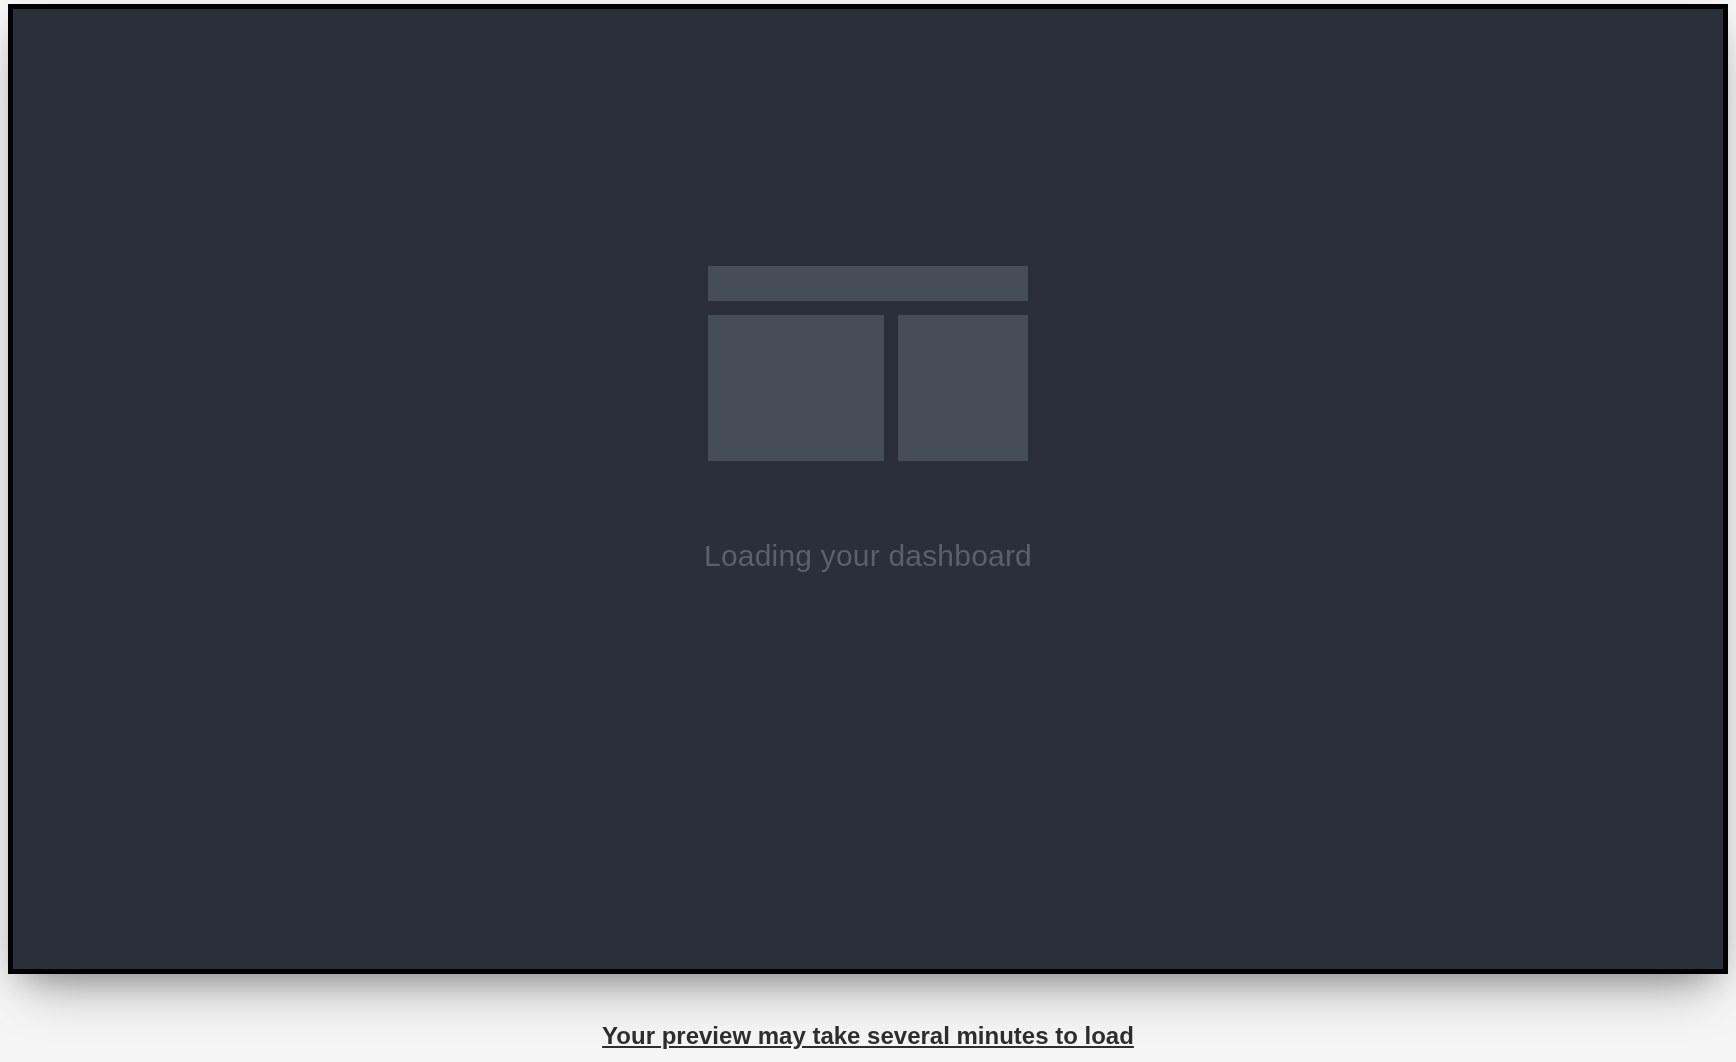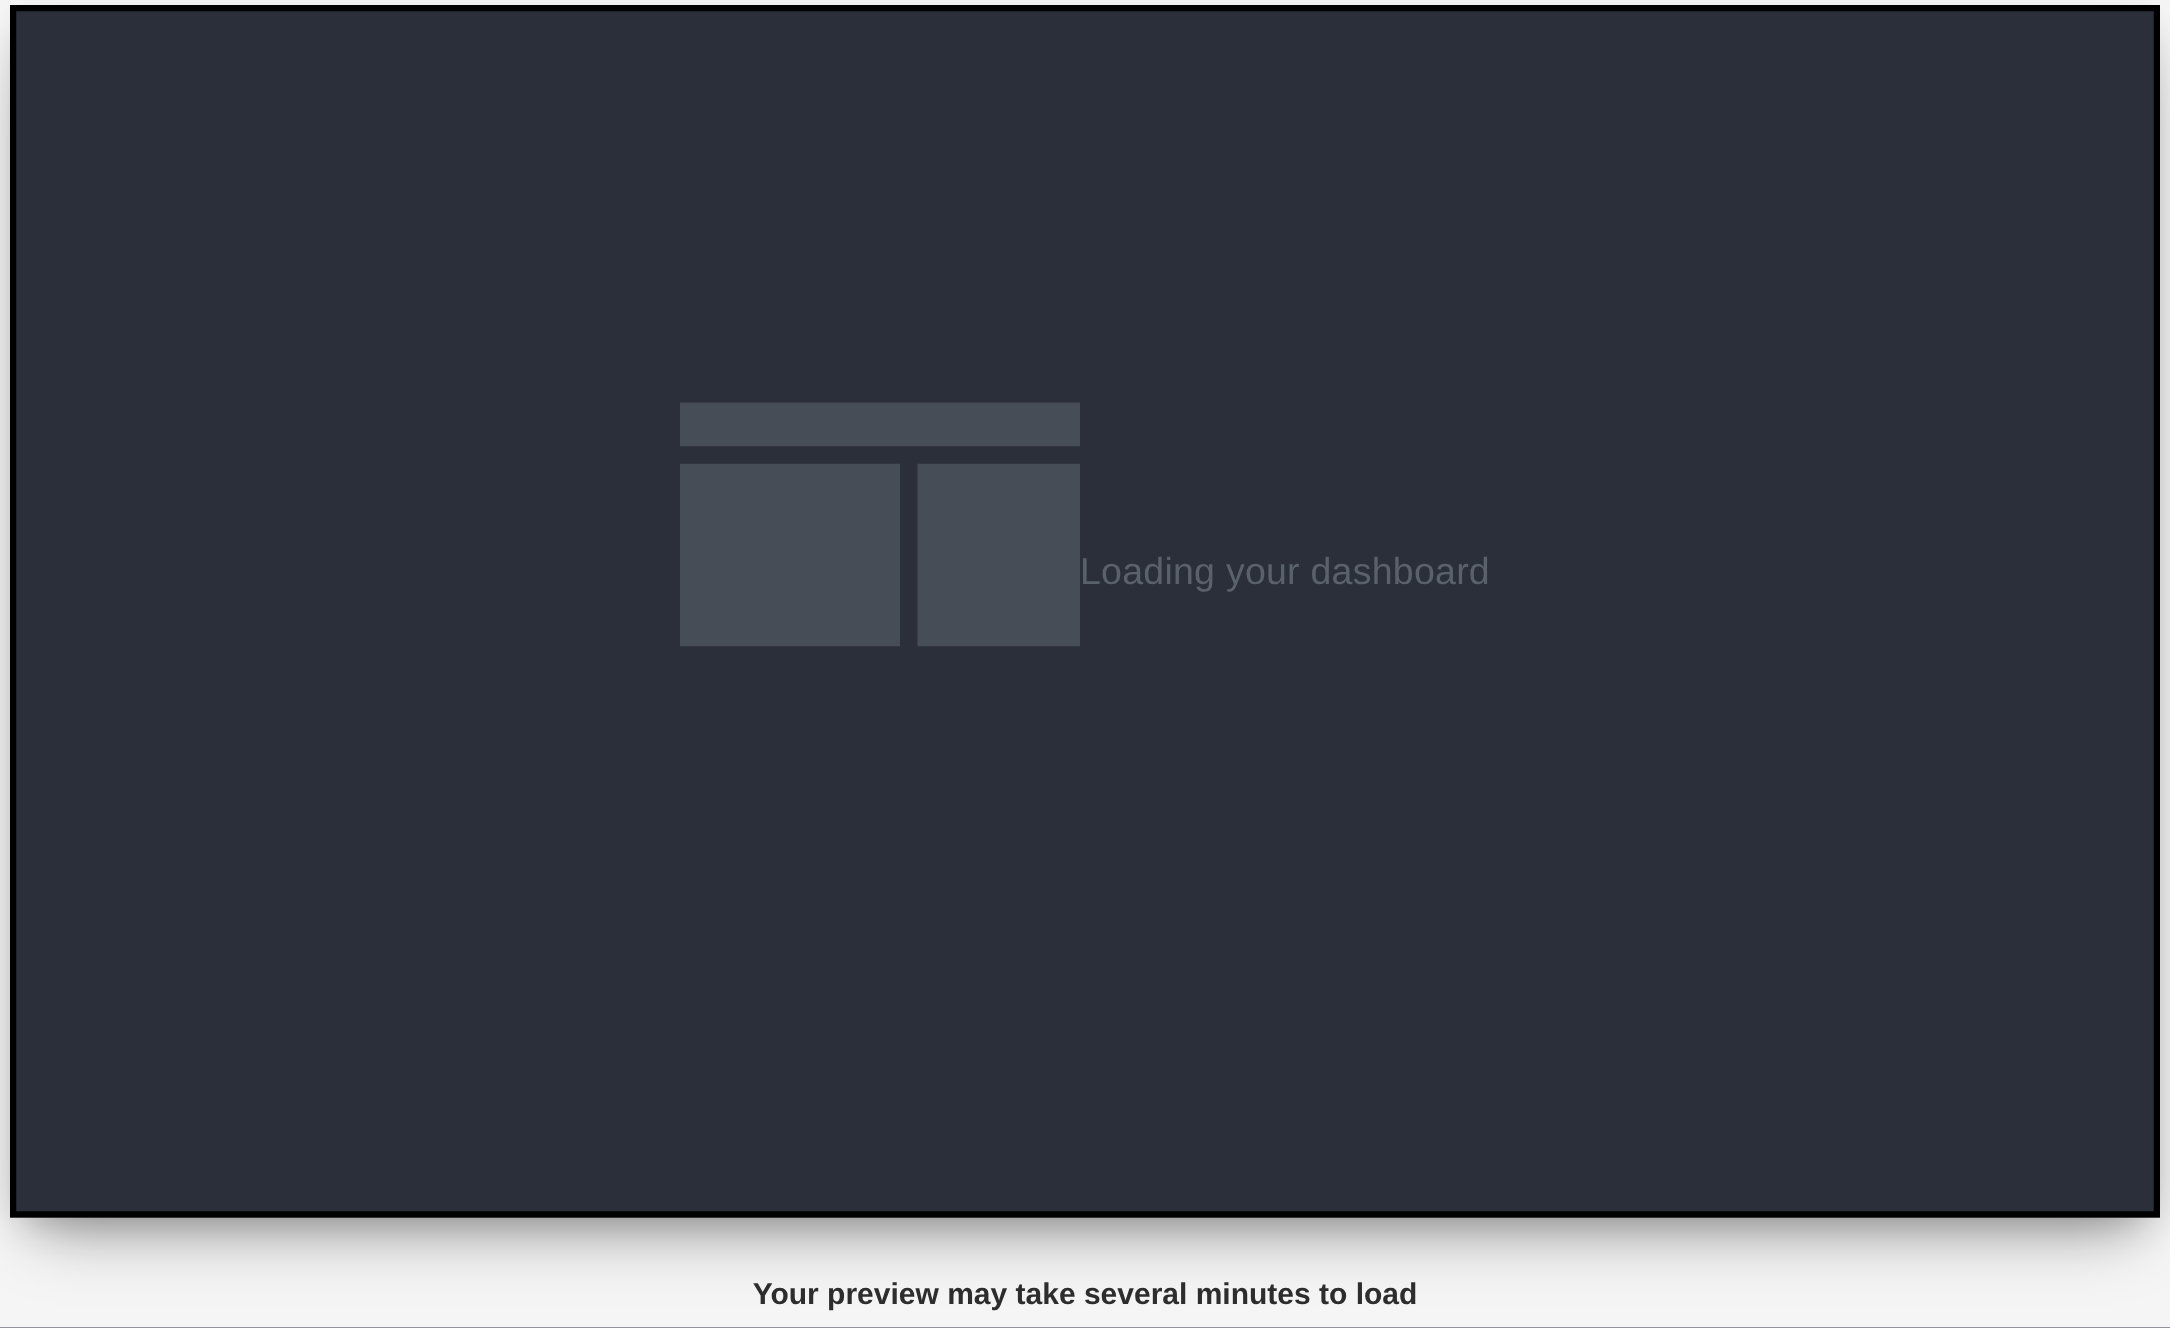--- a/index.html
+++ b/index.html
@@ -27,21 +27,21 @@
       background: #2a2f3a;
       box-shadow: 0 30px 50px -20px rgba(0,0,0,0.35), 0 10px 30px -10px rgba(0,0,0,0.25);
       position: relative;
       display: flex;
       align-items: center;
       justify-content: center;
     }
     
     .loading-block {
       display: flex;
-      flex-direction: row;
+      flex-direction: column;
       align-items: center;
       transform: translateY(-70px);
     }
     
     .skeleton-wrap {
       width: 320px;
     }
     
     .sk-top {
       width: 100%;
@@ -73,20 +73,21 @@
       font-weight: 400;
       color: #5b616b;
       letter-spacing: 0.2px;
     }
     
     .footer-note {
       margin-top: 48px;
       font-size: 24px;
       font-weight: 700;
       color: #2e2e2e;
+      text-decoration: underline;
     }
   </style>
 </head>
 <body>
 
 <div class="preview-frame">
   <div class="loading-block">
     <div class="skeleton-wrap">
       <div class="sk-top"></div>
       <div class="sk-bottom">

